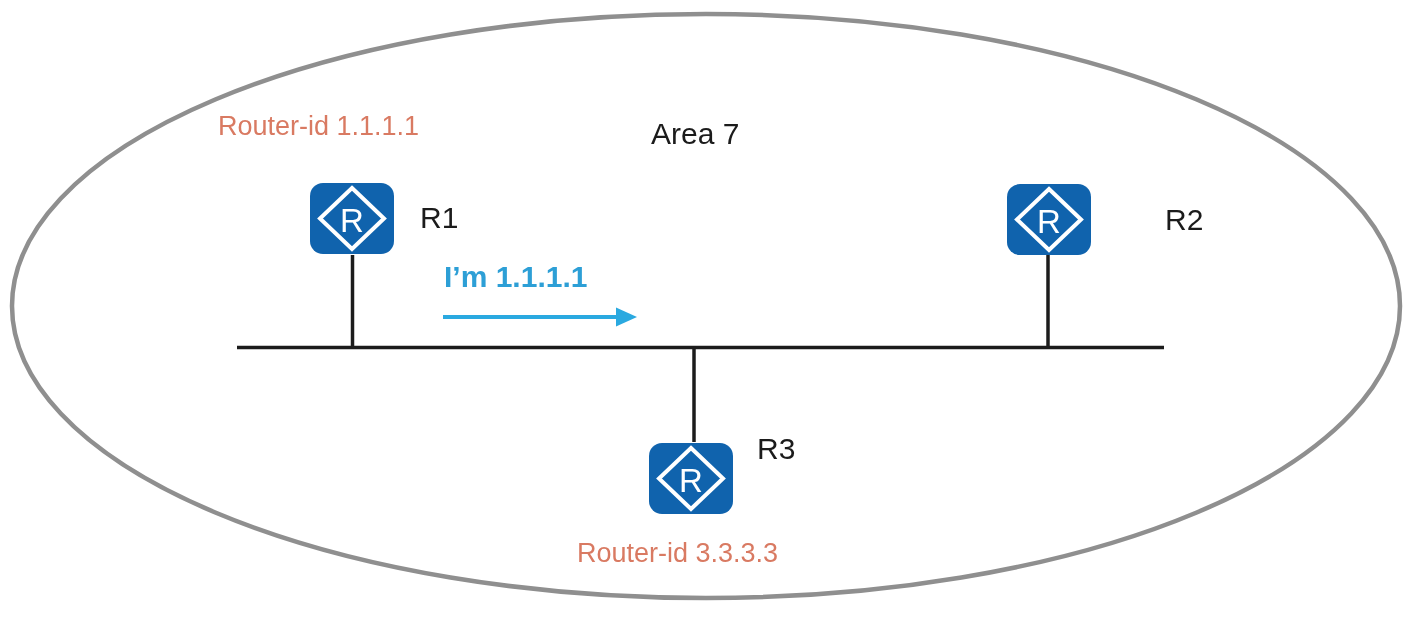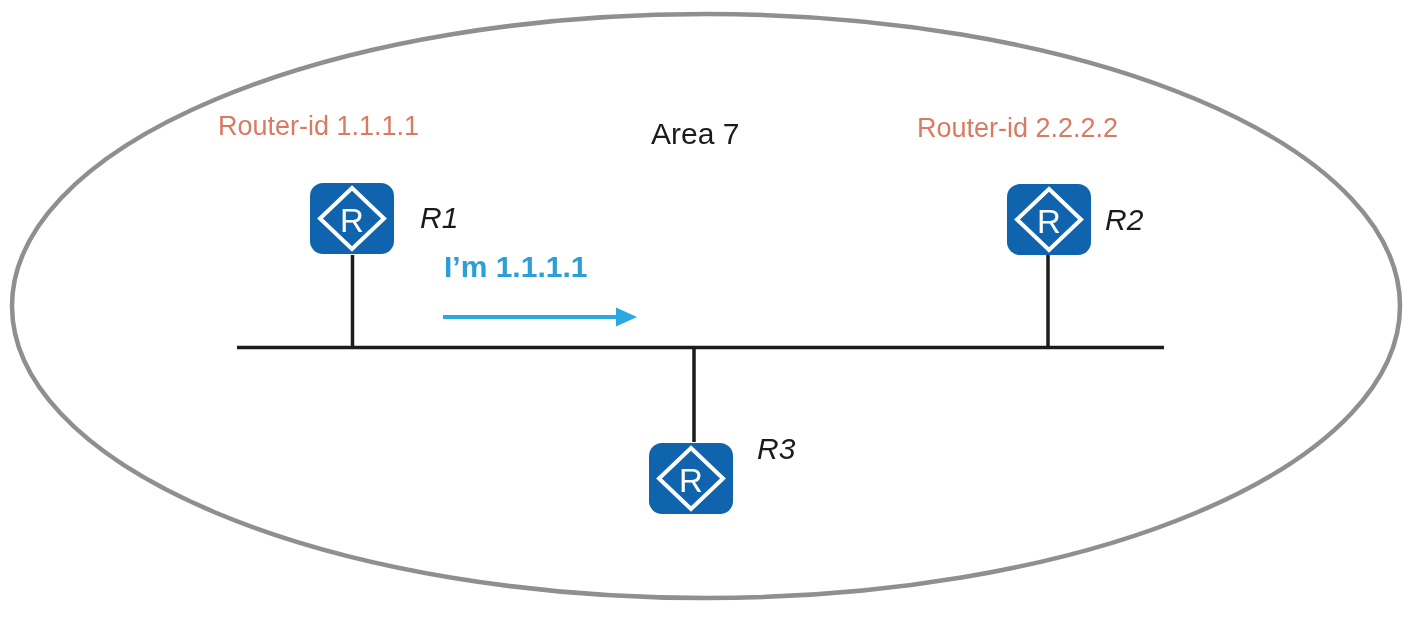--- a/index.html
+++ b/index.html
@@ -21,21 +21,20 @@
     white-space: nowrap;
     line-height: 1.1;
   }
   .router-id {
     font-size: 27px;
     color: #d97a62;
   }
   .node-name {
     font-size: 30px;
     color: #1b1b1b;
-    font-style: italic;
   }
   .area-label {
     font-size: 30px;
     color: #1b1b1b;
   }
   .message-label {
     font-size: 30px;
     font-weight: 600;
     color: #2d9fd6;
   }
@@ -57,43 +56,43 @@
     <line x1="352.5" y1="255" x2="352.5" y2="347" stroke="#1c1c1c" stroke-width="3.5"></line>
     <line x1="1048" y1="255" x2="1048" y2="347" stroke="#1c1c1c" stroke-width="3.5"></line>
     <line x1="694" y1="347" x2="694" y2="442" stroke="#1c1c1c" stroke-width="3.5"></line>
     <g>
       <line x1="443" y1="317" x2="618" y2="317" stroke="#2aa9e0" stroke-width="4"></line>
       <polygon points="616,307.5 637,317 616,326.5" fill="#2aa9e0"></polygon>
     </g>
   </svg>
 
   <div class="label router-id" style="left:218px; top:112px;">Router-id 1.1.1.1</div>
-  <div class="label router-id" style="left:917px; top:114px;">Router-id 2.2.2.2</div>
+  <div class="label router-id" style="left:577px; top:539px;">Router-id 3.3.3.3</div>
 
   <div class="label area-label" style="left:651px; top:117px;">Area 7</div>
 
-  <div class="label message-label" style="left:444px; top:250px;">I’m 1.1.1.1</div>
+  <div class="label message-label" style="left:444px; top:260px;">I’m 1.1.1.1</div>
 
   <div class="node" style="left:308px; top:181px;">
     <svg width="88" height="75" viewBox="0 0 88 75">
       <rect x="2" y="2" width="84" height="71" rx="13" fill="#1063ad"></rect>
       <polygon points="44,7 76,37.5 44,68 12,37.5" fill="none" stroke="#ffffff" stroke-width="4"></polygon>
       <text x="44" y="39" text-anchor="middle" dominant-baseline="central" fill="#ffffff" font-size="33" font-family="Liberation Sans, sans-serif">R</text>
     </svg>
   </div>
   <div class="label node-name" style="left:420px; top:201px;">R1</div>
 
   <div class="node" style="left:1005px; top:182px;">
     <svg width="88" height="75" viewBox="0 0 88 75">
       <rect x="2" y="2" width="84" height="71" rx="13" fill="#1063ad"></rect>
       <polygon points="44,7 76,37.5 44,68 12,37.5" fill="none" stroke="#ffffff" stroke-width="4"></polygon>
       <text x="44" y="39" text-anchor="middle" dominant-baseline="central" fill="#ffffff" font-size="33" font-family="Liberation Sans, sans-serif">R</text>
     </svg>
   </div>
-  <div class="label node-name" style="left:1105px; top:203px;text-align:center;">R2</div>
+  <div class="label node-name" style="left:1165px; top:203px;text-align:center;">R2</div>
 
   <div class="node" style="left:647px; top:441px;">
     <svg width="88" height="75" viewBox="0 0 88 75">
       <rect x="2" y="2" width="84" height="71" rx="13" fill="#1063ad"></rect>
       <polygon points="44,7 76,37.5 44,68 12,37.5" fill="none" stroke="#ffffff" stroke-width="4"></polygon>
       <text x="44" y="39" text-anchor="middle" dominant-baseline="central" fill="#ffffff" font-size="33" font-family="Liberation Sans, sans-serif">R</text>
     </svg>
   </div>
   <div class="label node-name" style="left:757px; top:432px;">R3</div>
 

